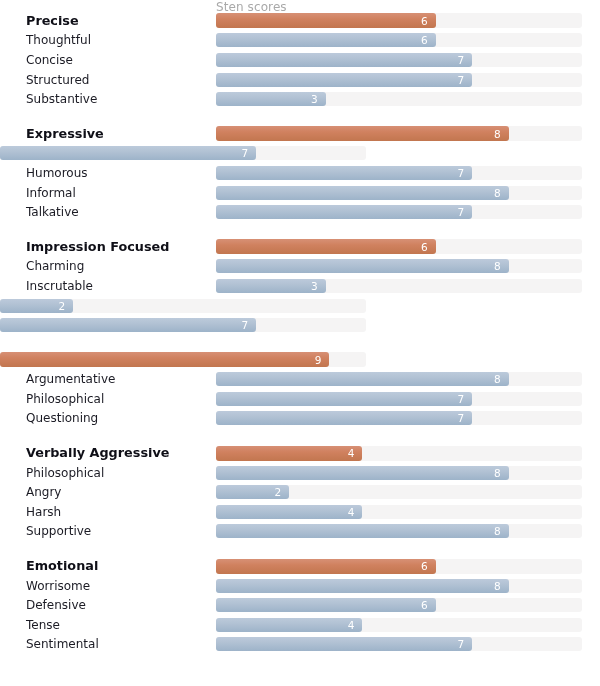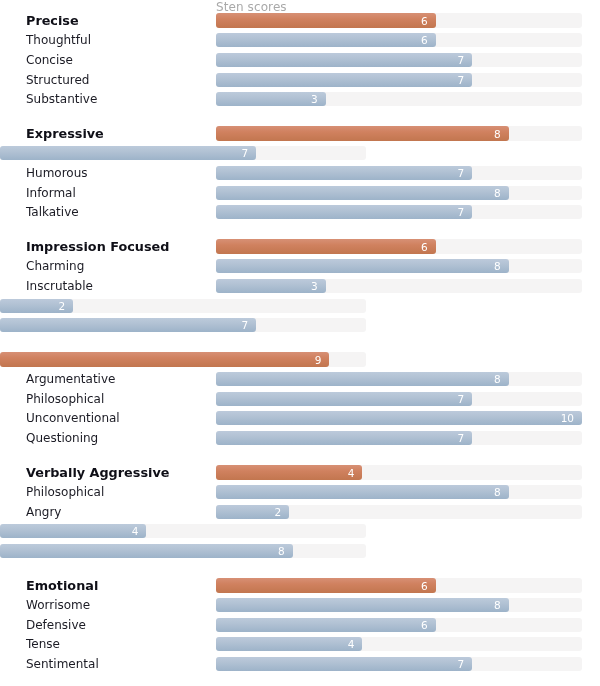--- a/index.html
+++ b/index.html
@@ -252,28 +252,20 @@
         </div>
         <div class="row">
           <div class="row-label">Philosophical</div>
           <div class="track">
             <div class="bar blue" style="width: 70%;">
               <span class="bar-value">7</span>
             </div>
           </div>
         </div>
         <div class="row">
-          <div class="row-label">Unconventional</div>
-          <div class="track">
-            <div class="bar blue" style="width: 100%;">
-              <span class="bar-value">10</span>
-            </div>
-          </div>
-        </div>
-        <div class="row">
           <div class="row-label">Questioning</div>
           <div class="track">
             <div class="bar blue" style="width: 70%;">
               <span class="bar-value">7</span>
             </div>
           </div>
         </div>
       </div>
       <div class="group">
         <div class="row heading">
@@ -294,27 +286,29 @@
         </div>
         <div class="row">
           <div class="row-label">Angry</div>
           <div class="track">
             <div class="bar blue" style="width: 20%;">
               <span class="bar-value">2</span>
             </div>
           </div>
         </div>
         <div class="row">
+          <div class="row-label">Harsh</div>
           <div class="track">
             <div class="bar blue" style="width: 40%;">
               <span class="bar-value">4</span>
             </div>
           </div>
         </div>
         <div class="row">
+          <div class="row-label">Supportive</div>
           <div class="track">
             <div class="bar blue" style="width: 80%;">
               <span class="bar-value">8</span>
             </div>
           </div>
         </div>
       </div>
       <div class="group">
         <div class="row heading">
           <div class="row-label">Emotional</div>

